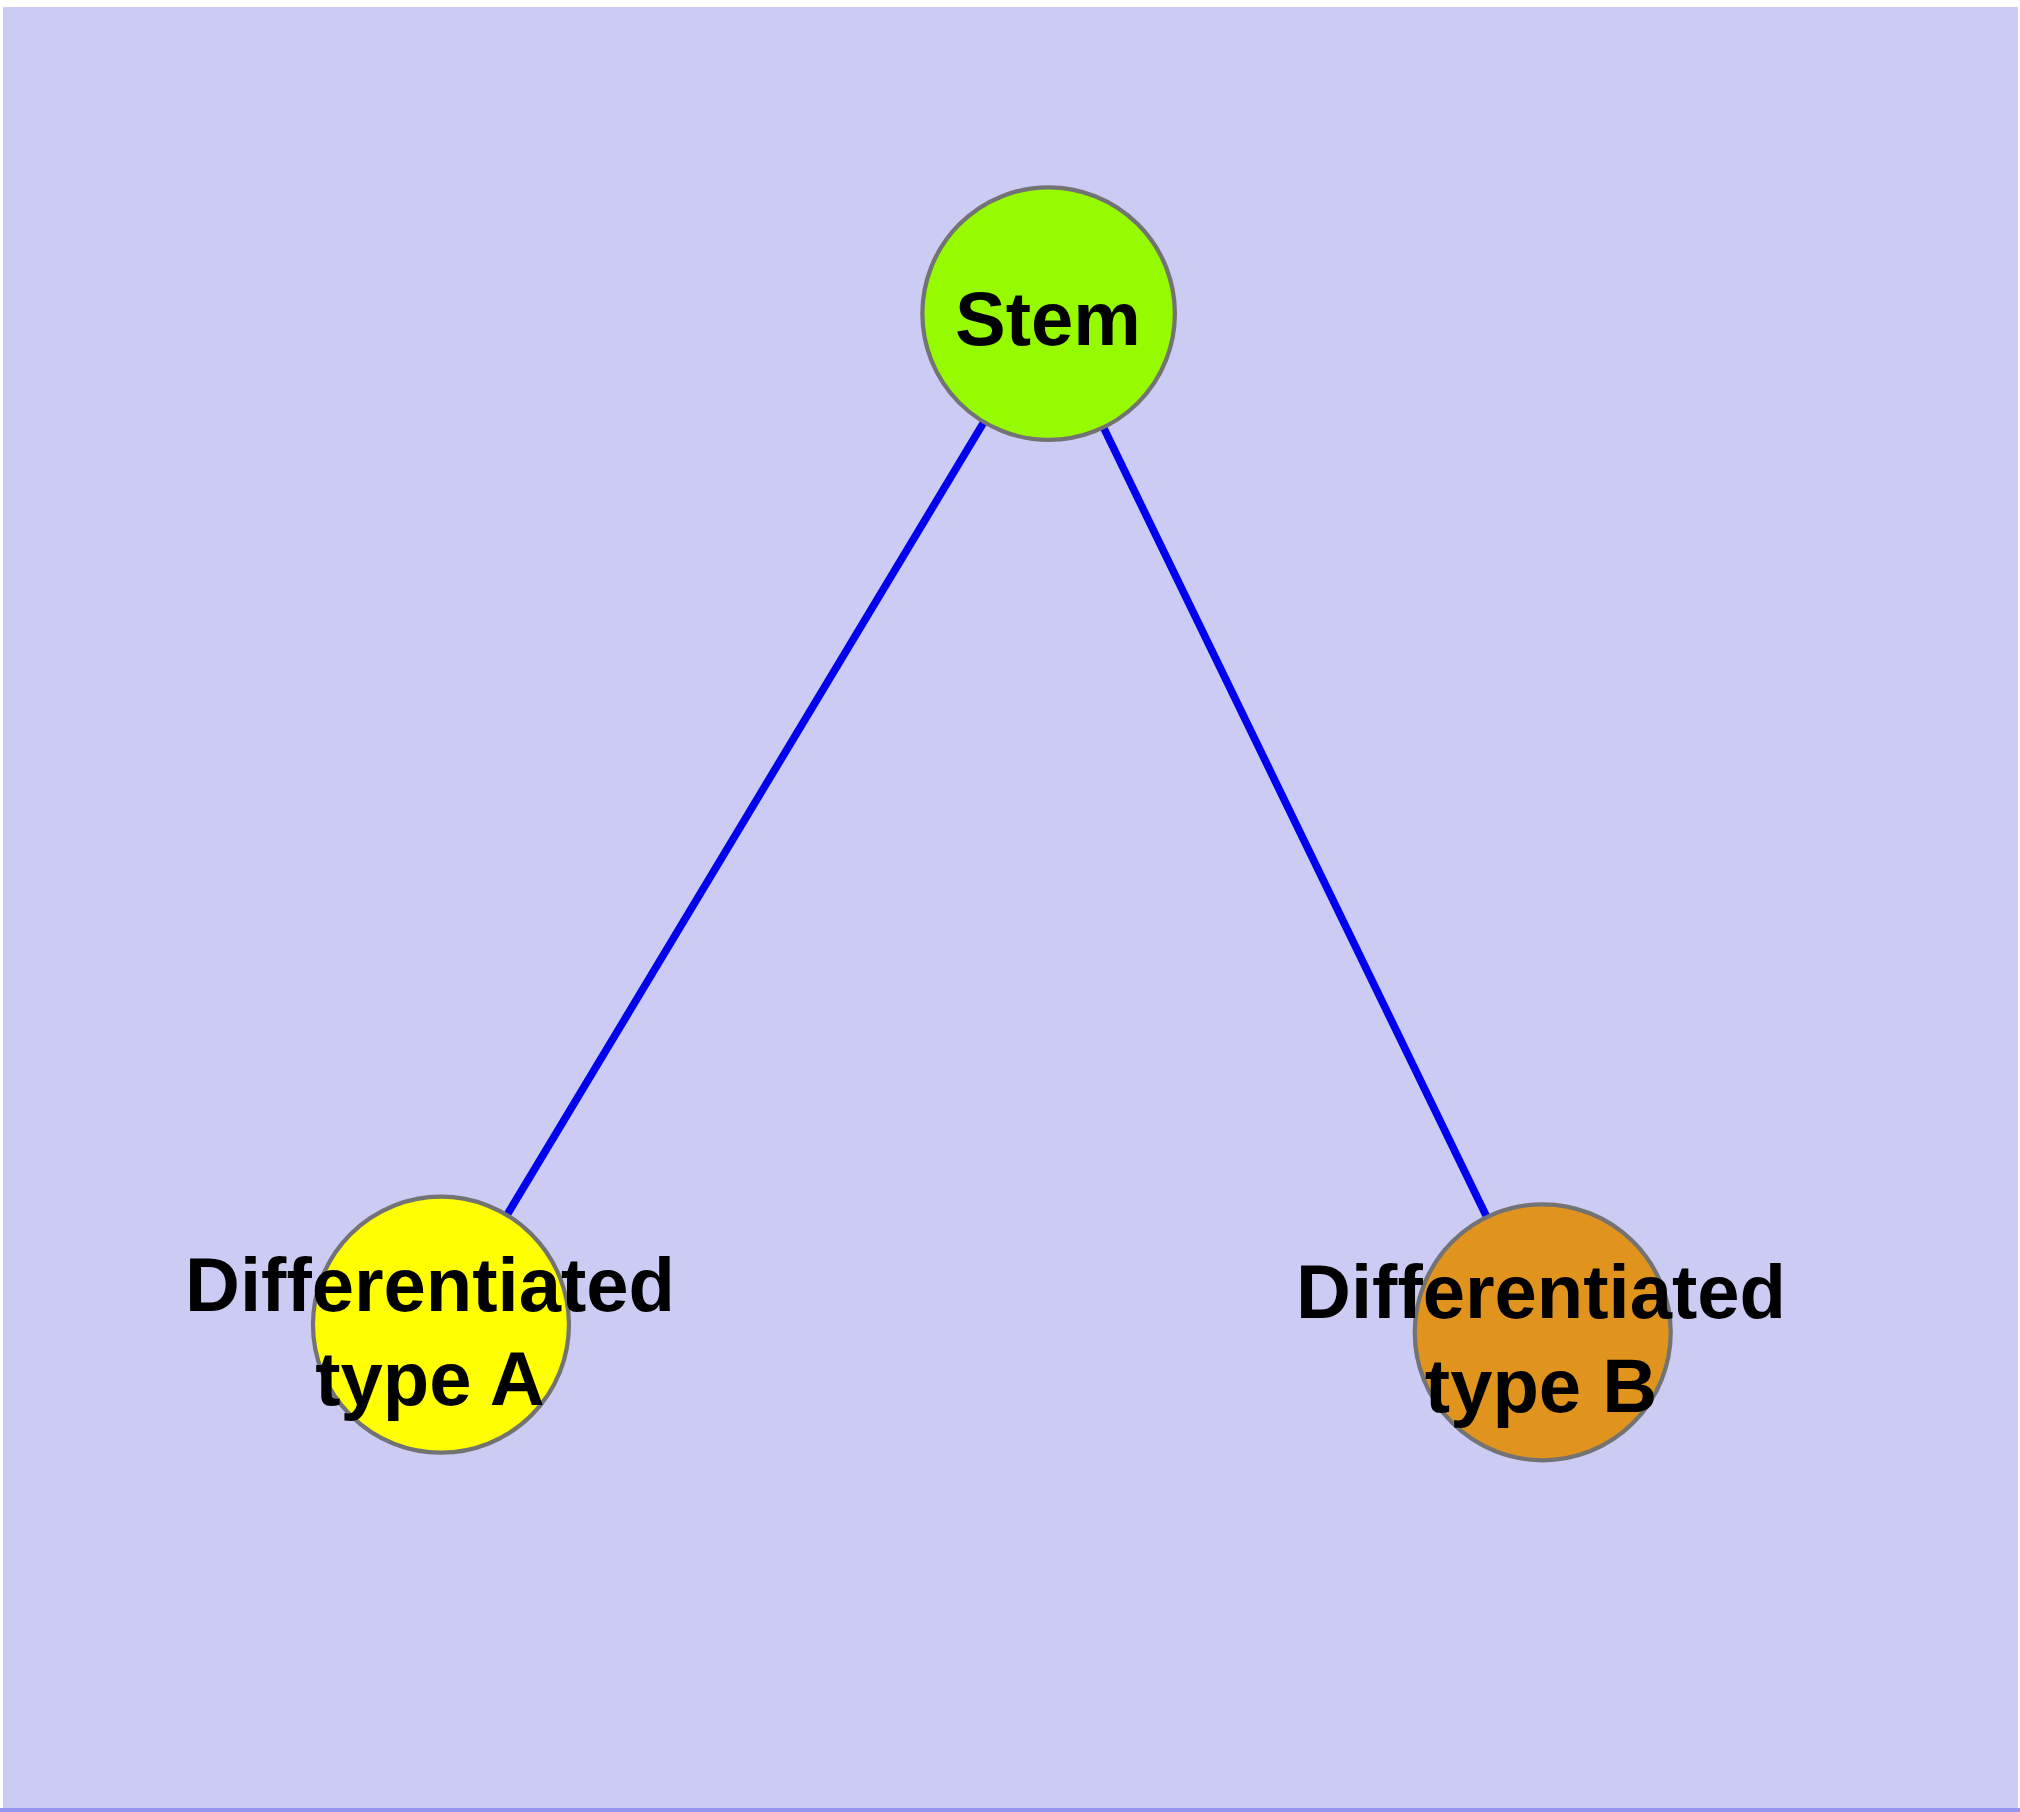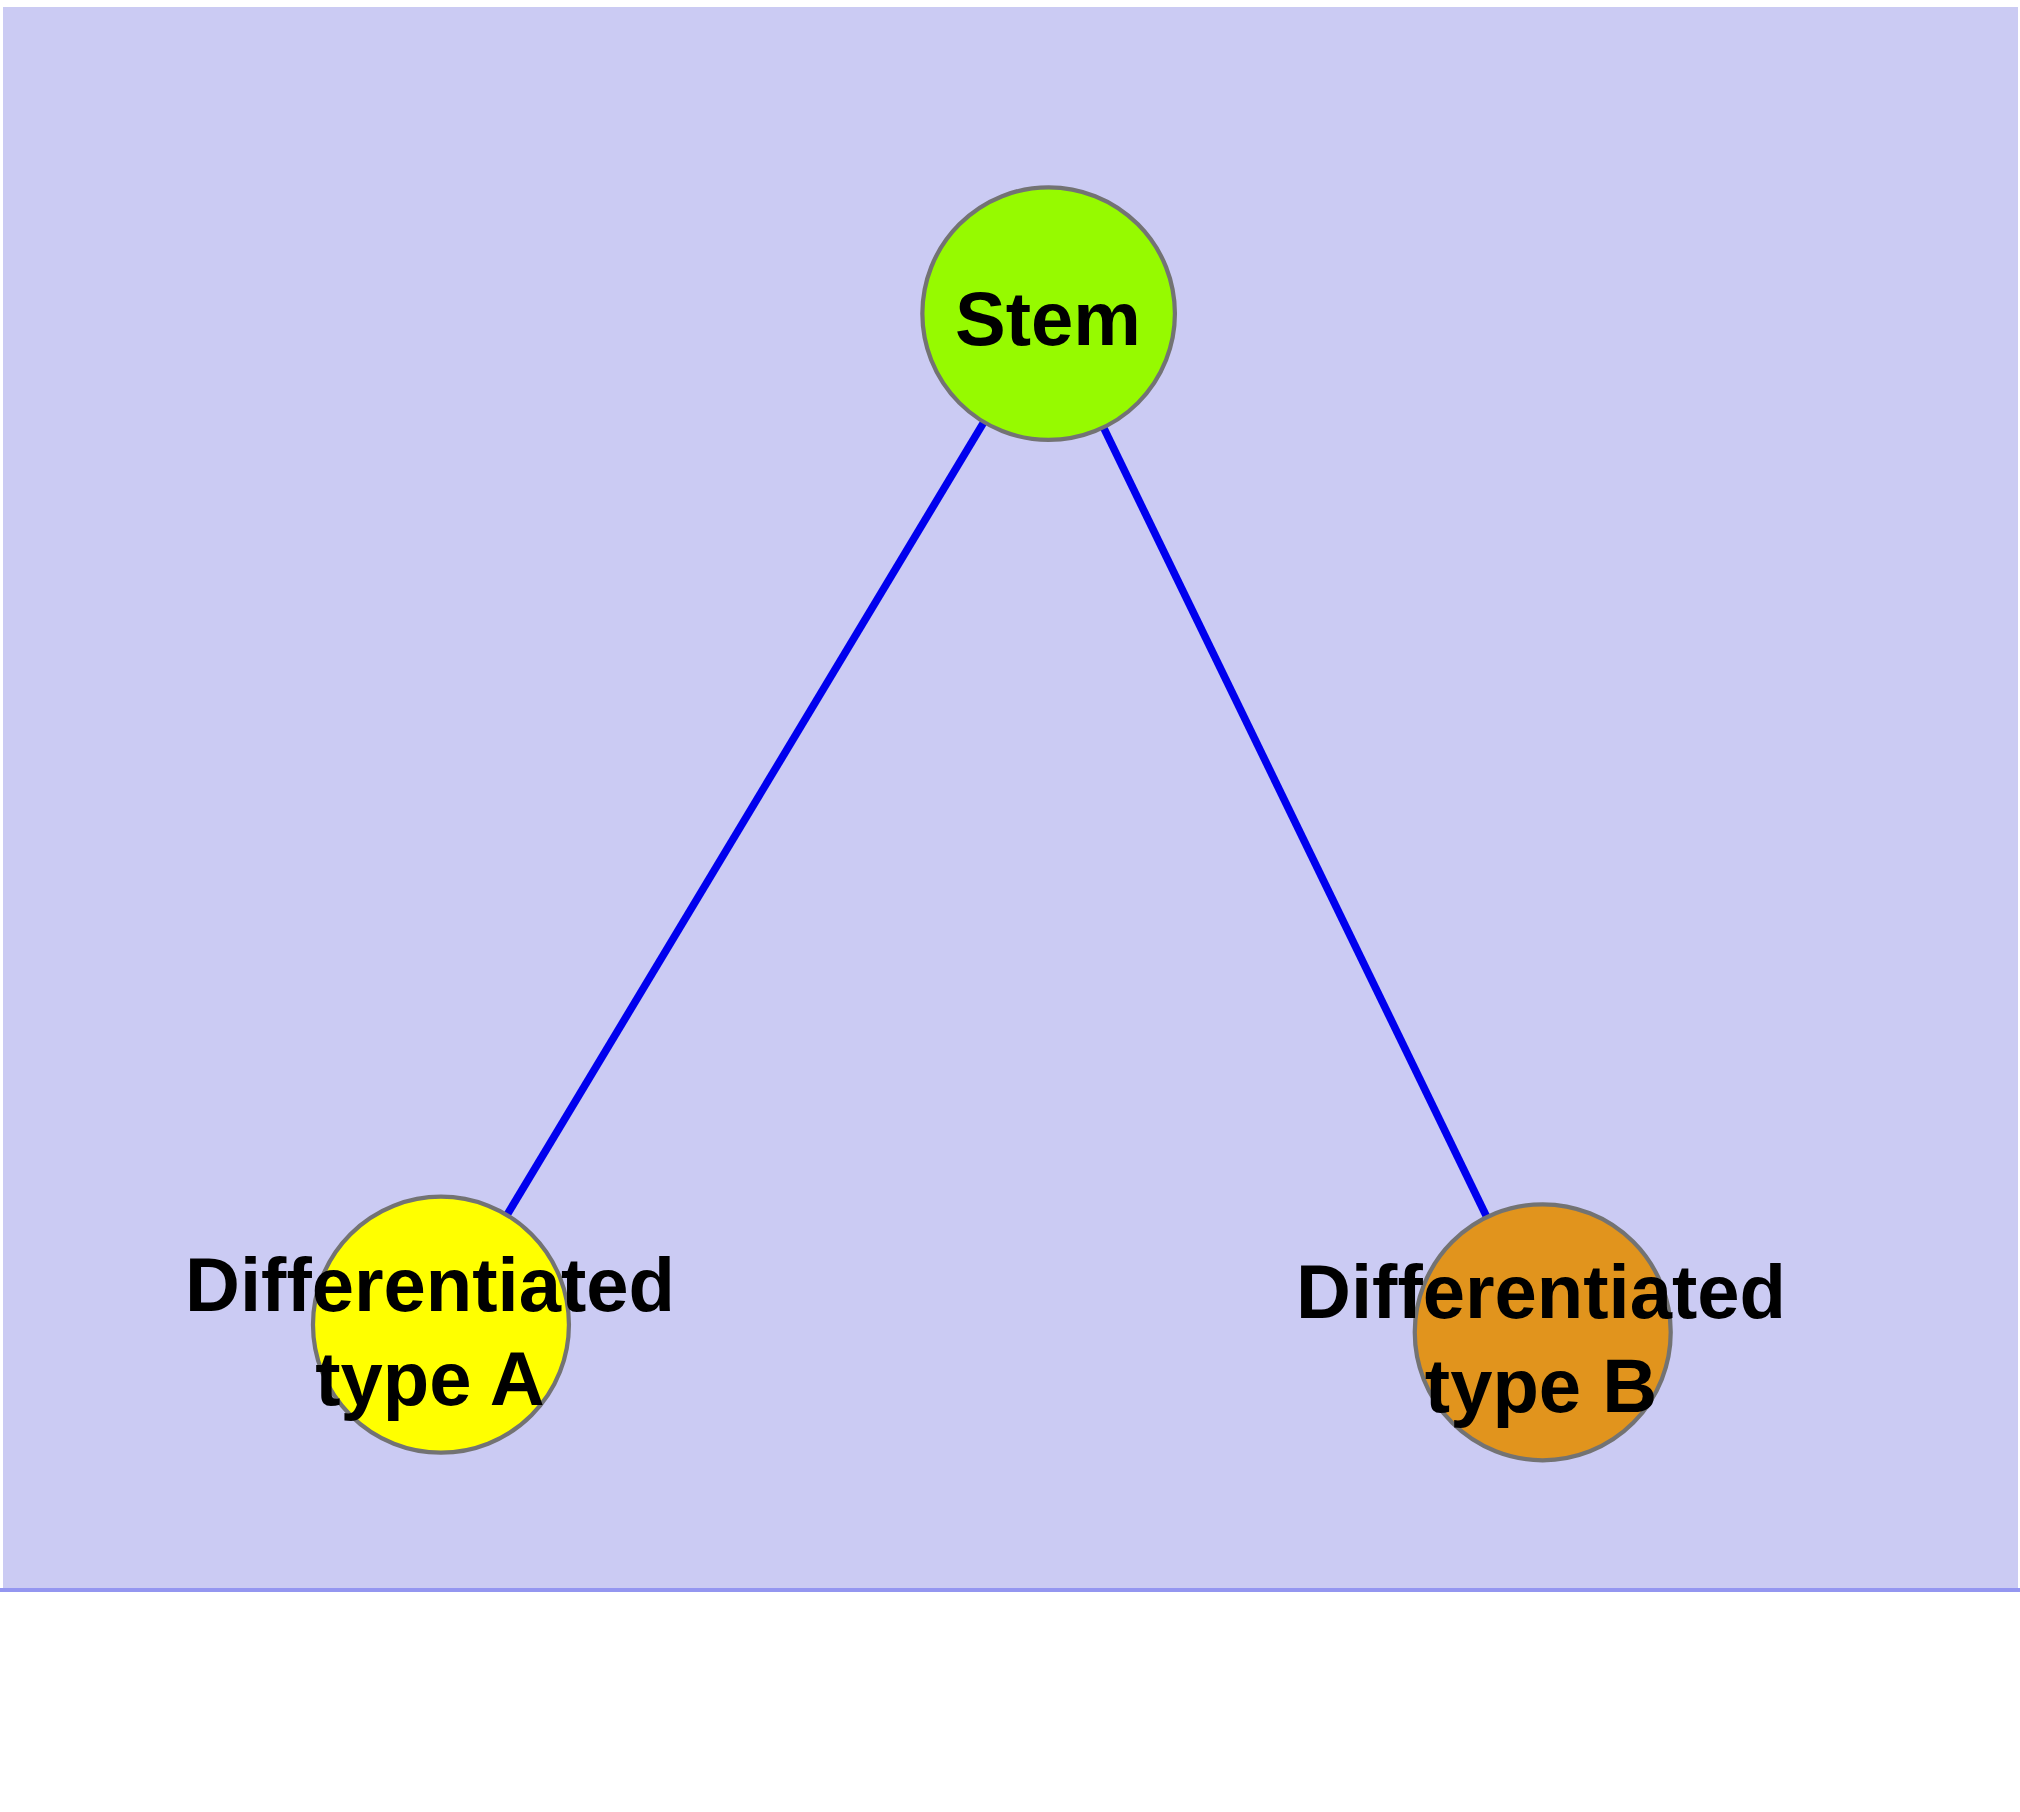--- a/index.html
+++ b/index.html
@@ -2,21 +2,21 @@
 <html style="font-size:13.6px"><head>
 <meta charset="utf-8">
 <style>
   html, body {
     margin: 0;
     padding: 0;
   }
   .canvas {
     position: relative;
     width: 2021px;
-    height: 1592px;
+    height: 1812px;
     background: #FFFFFF; 
     overflow: hidden;
     font-family: "Liberation Sans", sans-serif;
   }
   .plot-bg {
     position: absolute;
     left: 2.5px;
     top: 6.8px;
     right: 3.4px;
     bottom: 4.2px;

